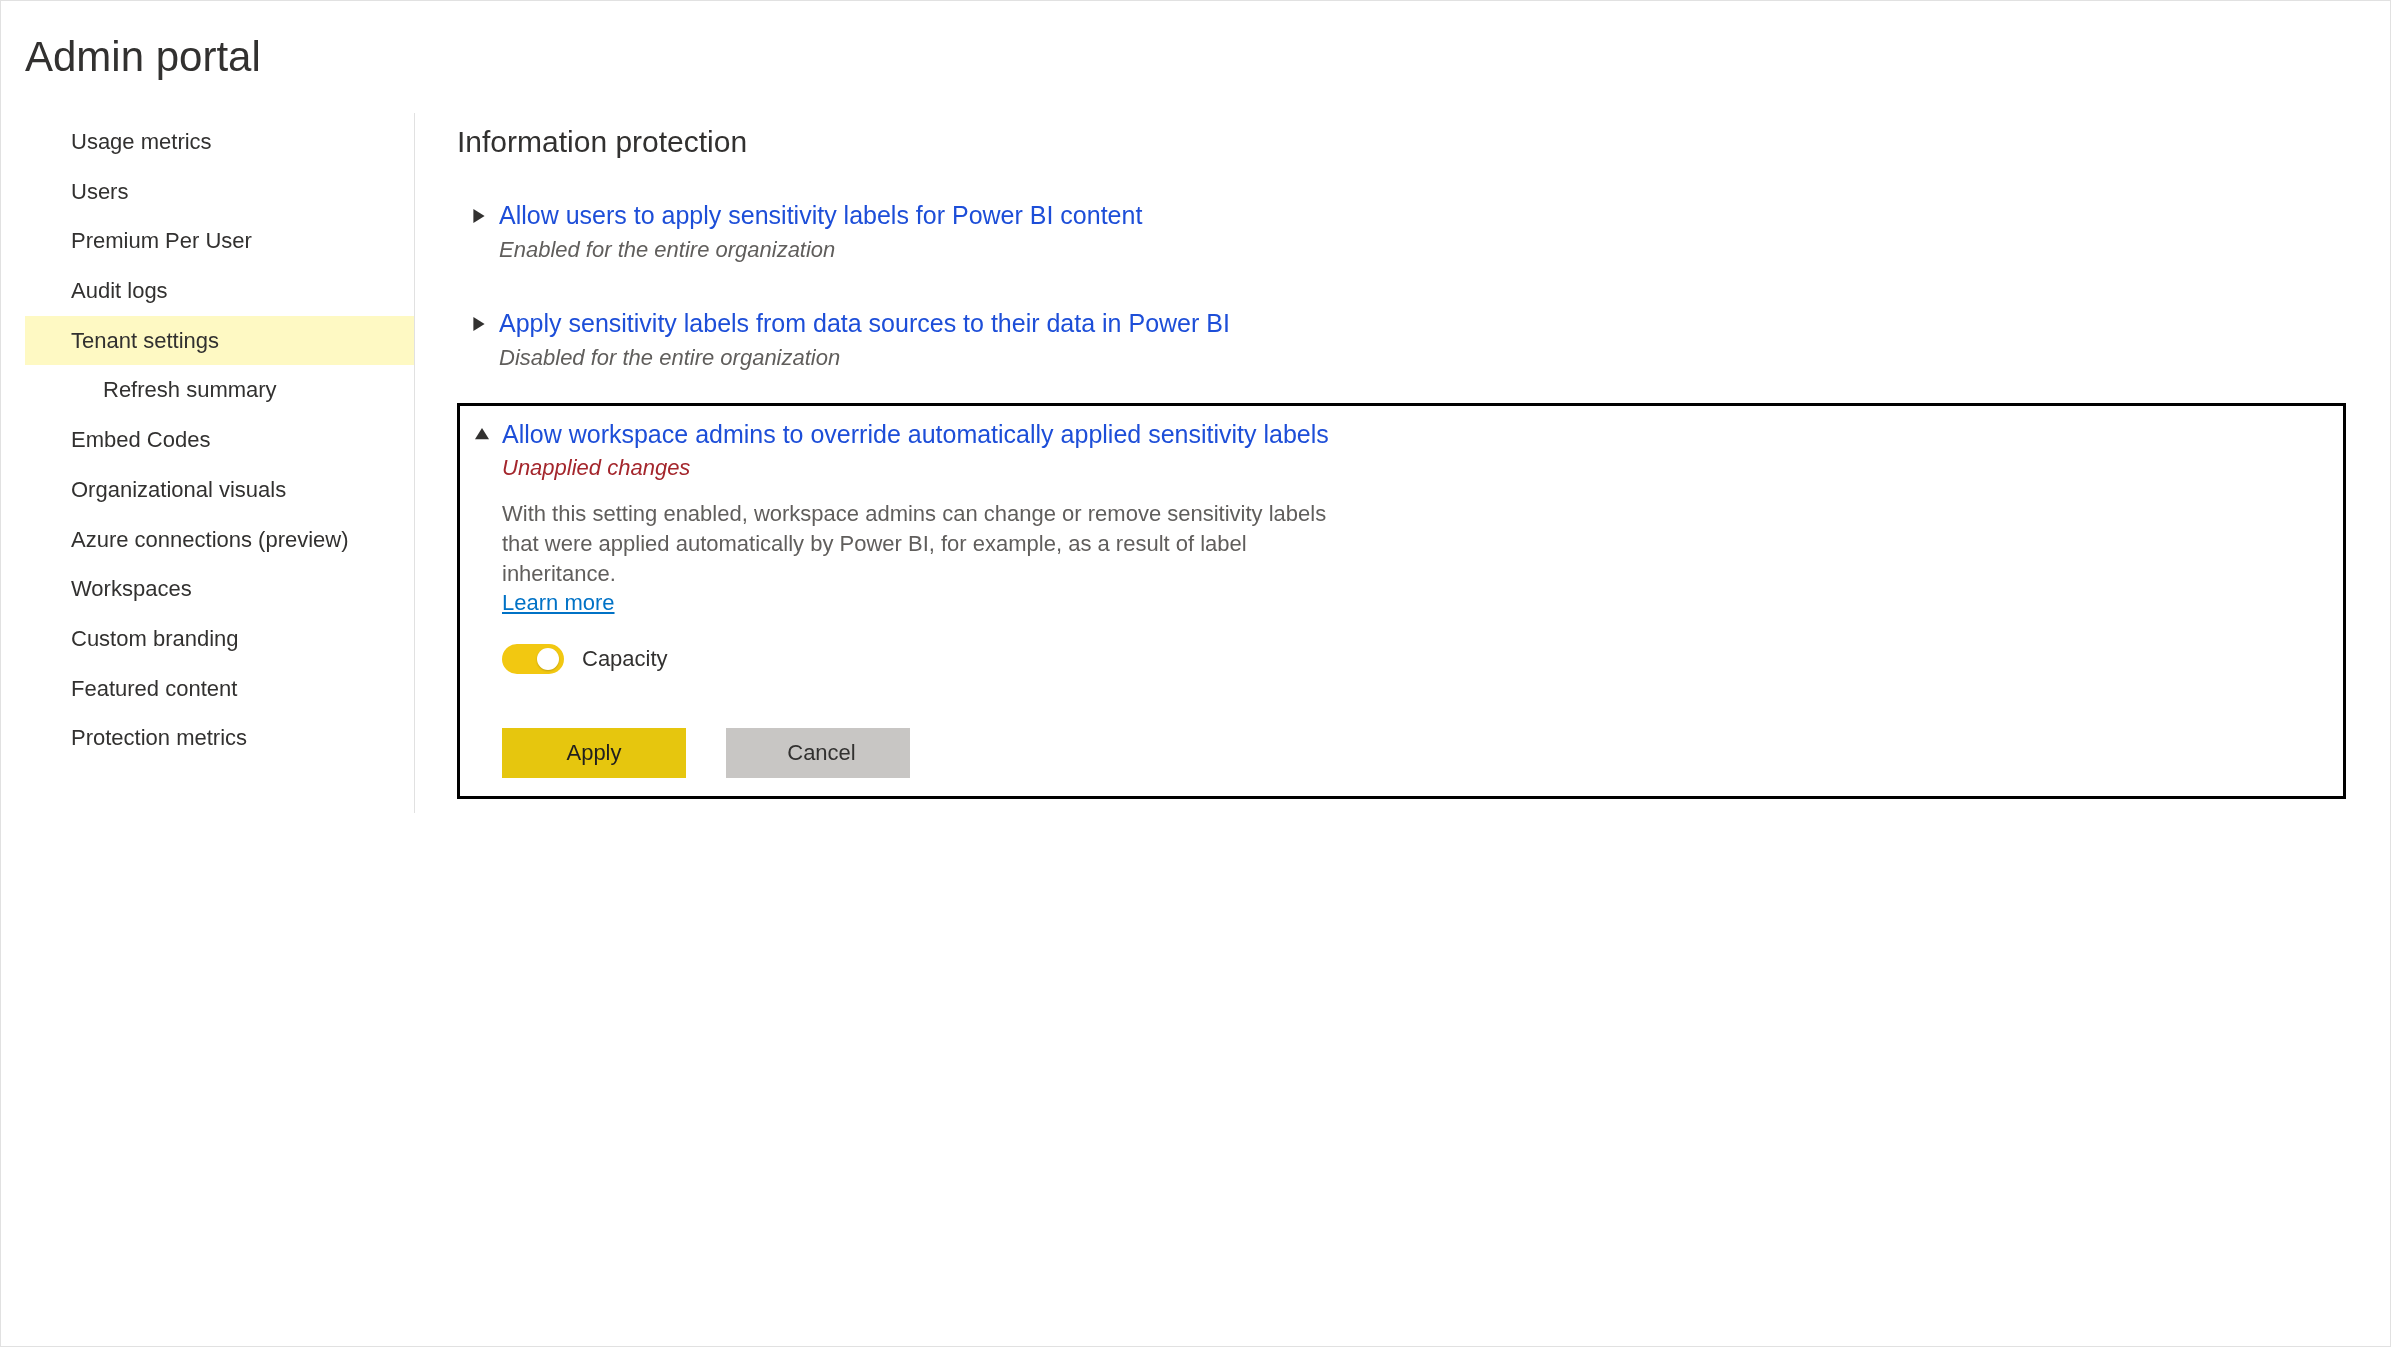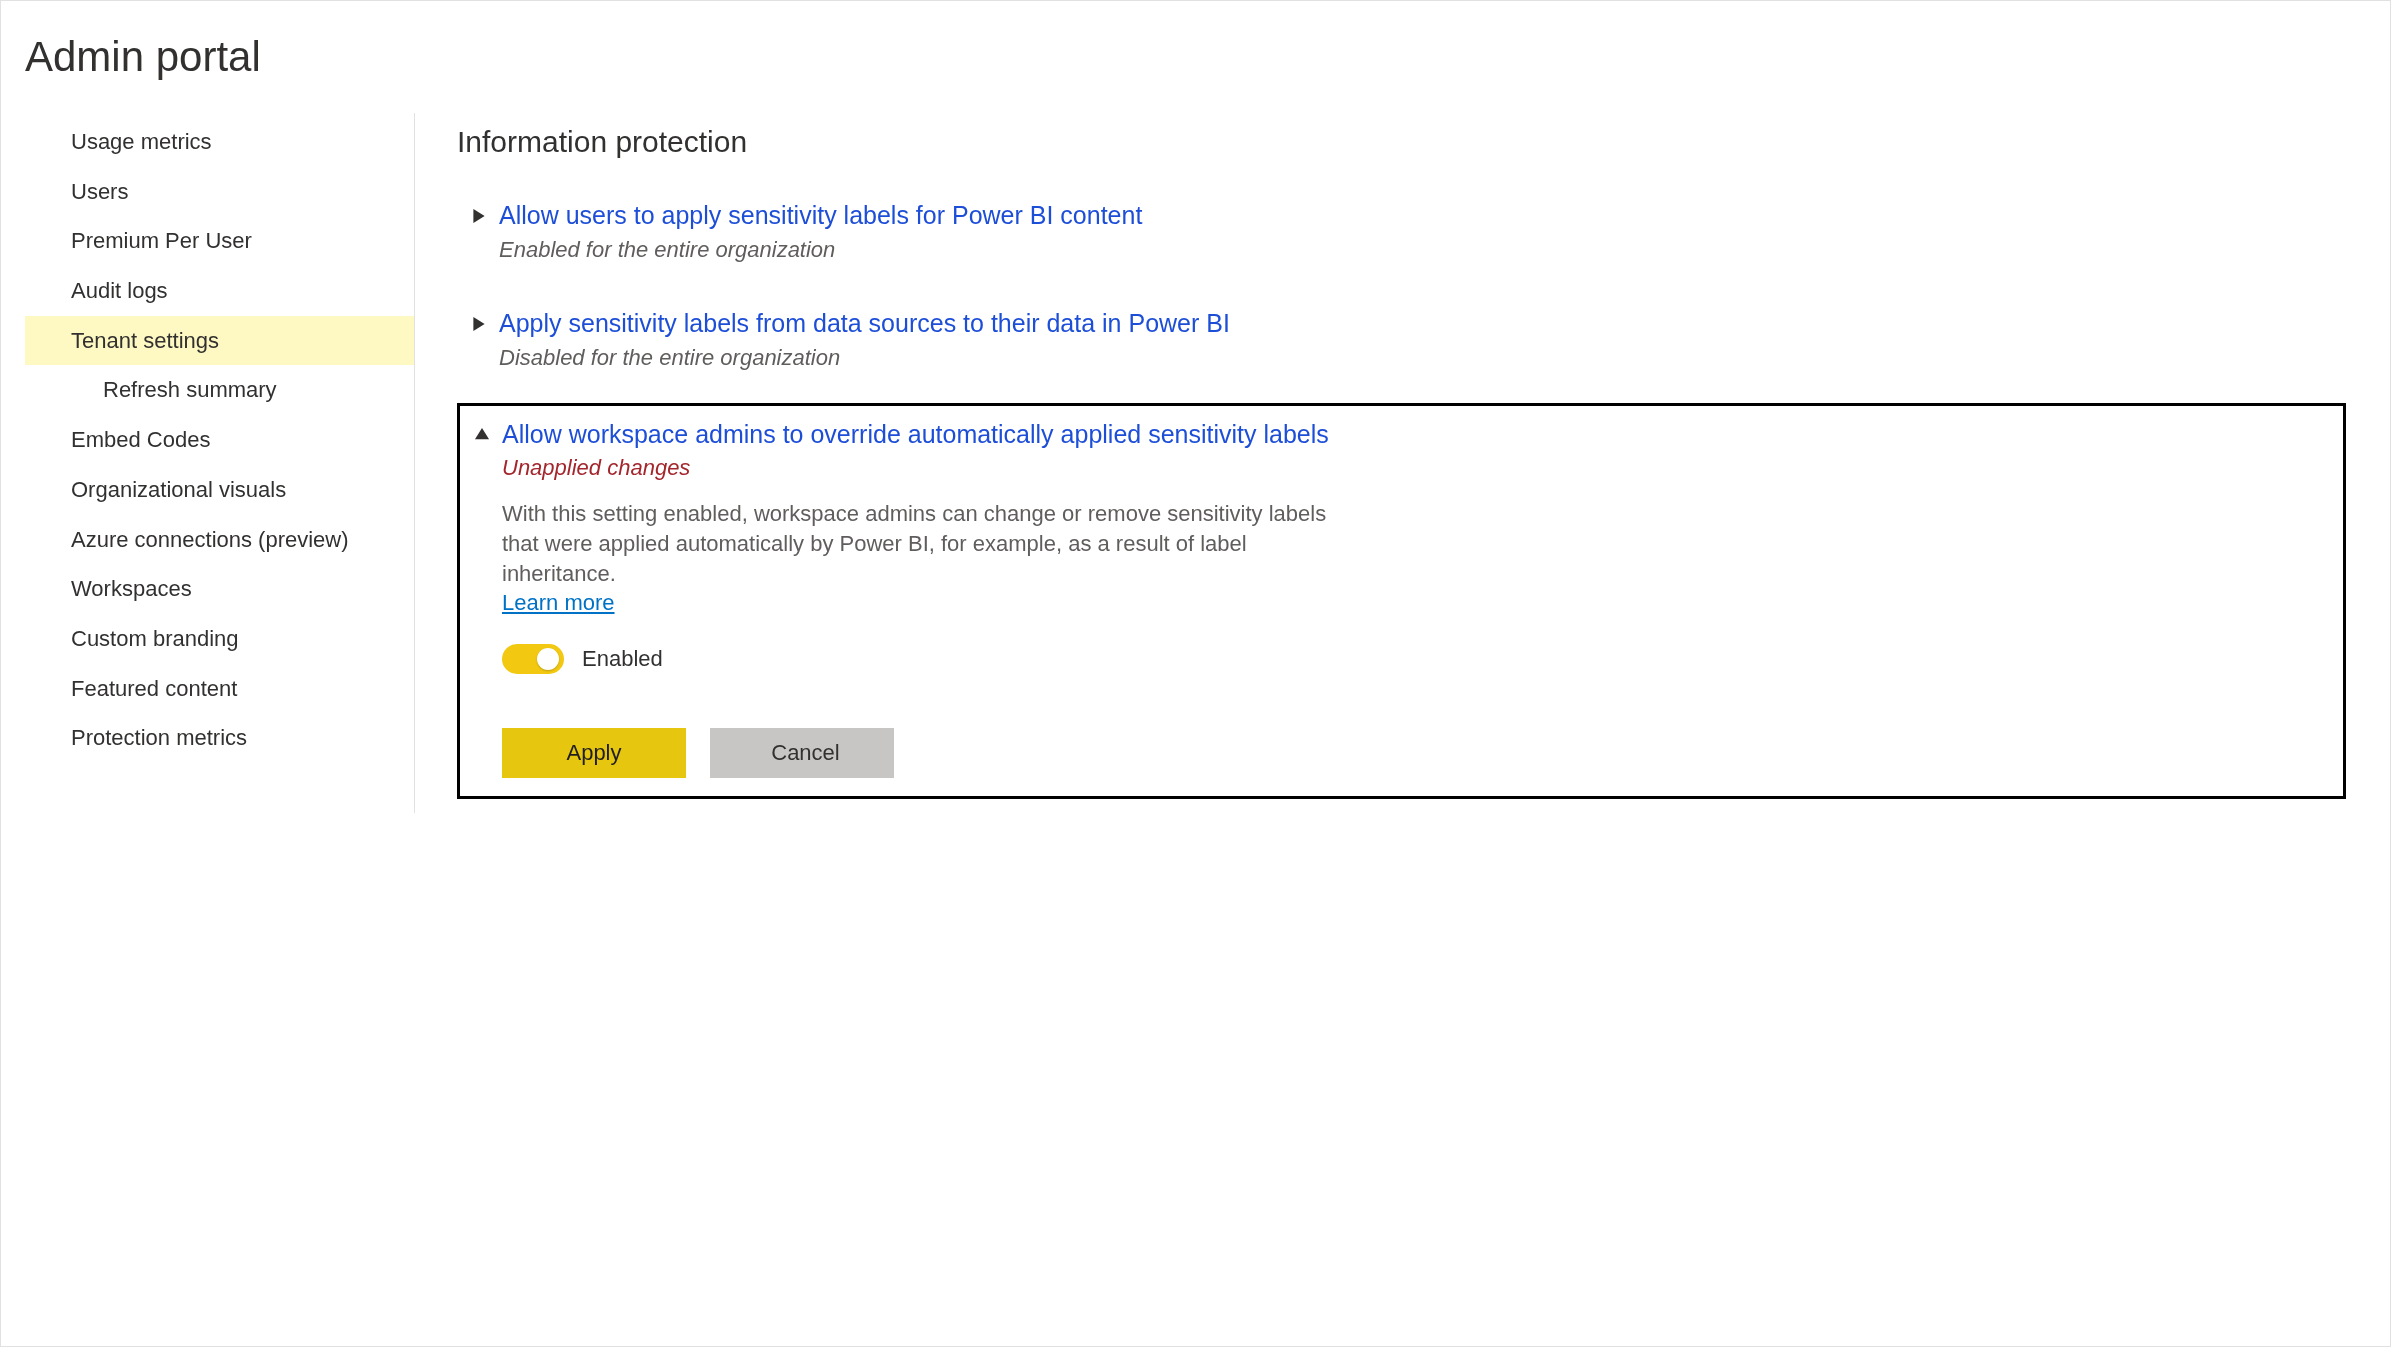--- a/index.html
+++ b/index.html
@@ -134,21 +134,21 @@
       top: 4px;
       right: 5px;
       box-shadow: 0 1px 2px rgba(0,0,0,0.2);
     }
     .toggle-label {
       font-size: 22px;
       color: #323130;
     }
     .button-row {
       display: flex;
-      gap: 24px;
+      gap: 40px;
       margin-top: 54px;
     }
     .btn {
       width: 184px;
       height: 50px;
       border: none;
       font-size: 22px;
       cursor: pointer;
       font-family: inherit;
       display: flex;
@@ -227,21 +227,21 @@
               </span>
               <div class="setting-titles">
                 <div class="setting-title">Allow workspace admins to override automatically applied sensitivity labels</div>
                 <div class="setting-status unapplied">Unapplied changes</div>
               </div>
             </div>
             <div class="setting-body"><div class="setting-desc">With this setting enabled, workspace admins can change or remove sensitivity labels that were applied automatically by Power BI, for example, as a result of label inheritance.</div><a class="learn-more">Learn more</a><div class="toggle-row">
                 <div class="toggle">
                   <div class="toggle-knob"></div>
                 </div>
-                <span class="toggle-label">Enabled</span>
+                <span class="toggle-label">Capacity</span>
               </div><div class="button-row">
                 <button class="btn btn-primary">Apply</button>
                 <button class="btn btn-secondary">Cancel</button>
               </div></div>
           </div>
         </div>
     </section>
 
   </div>
 </div>

